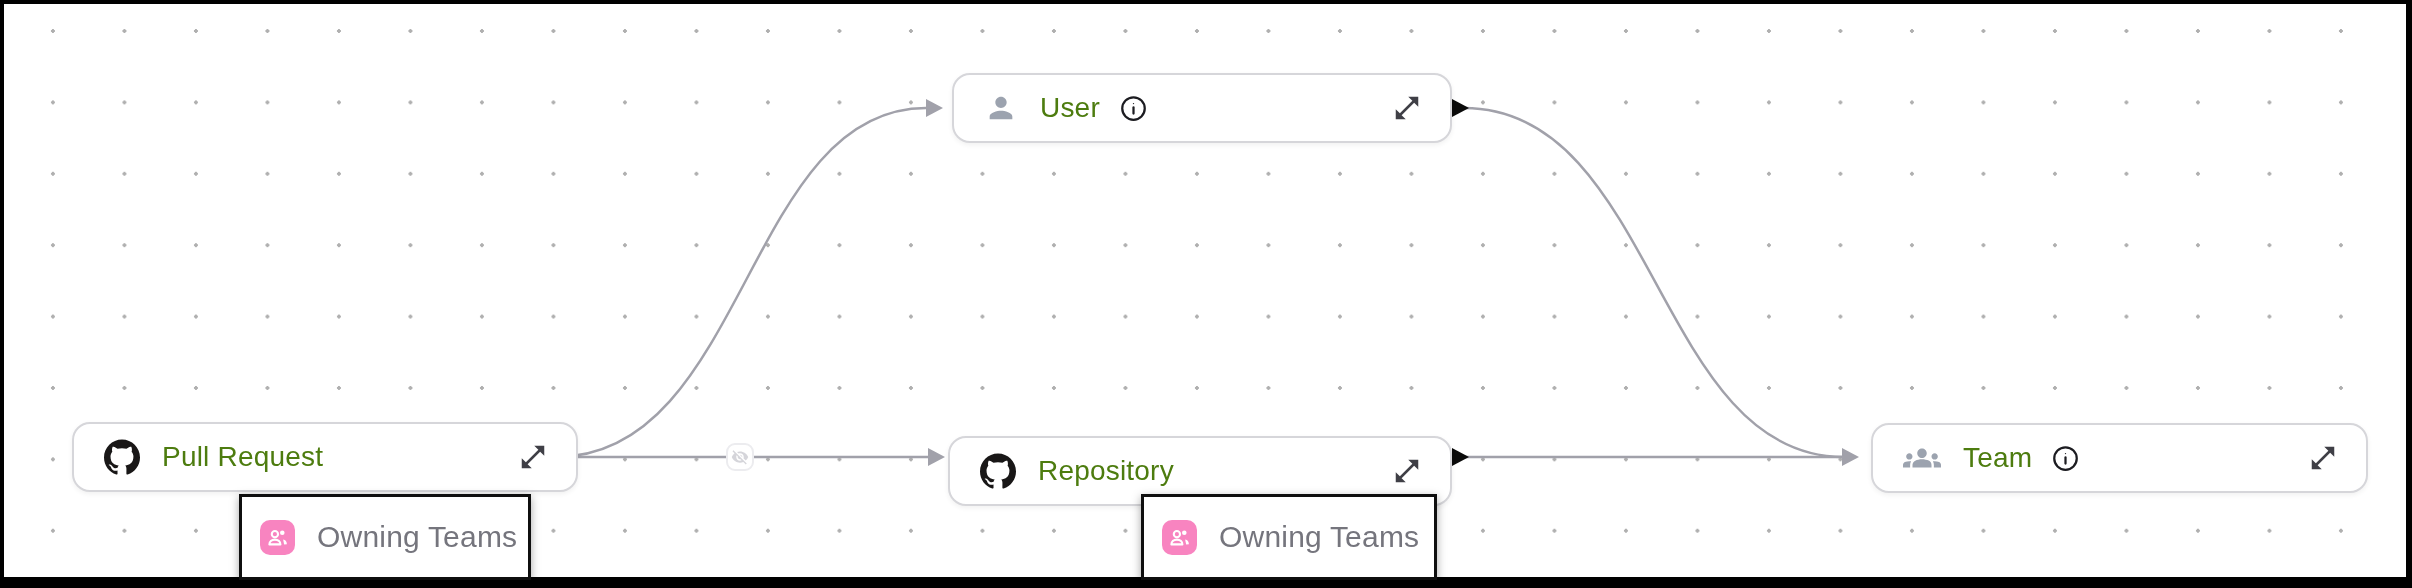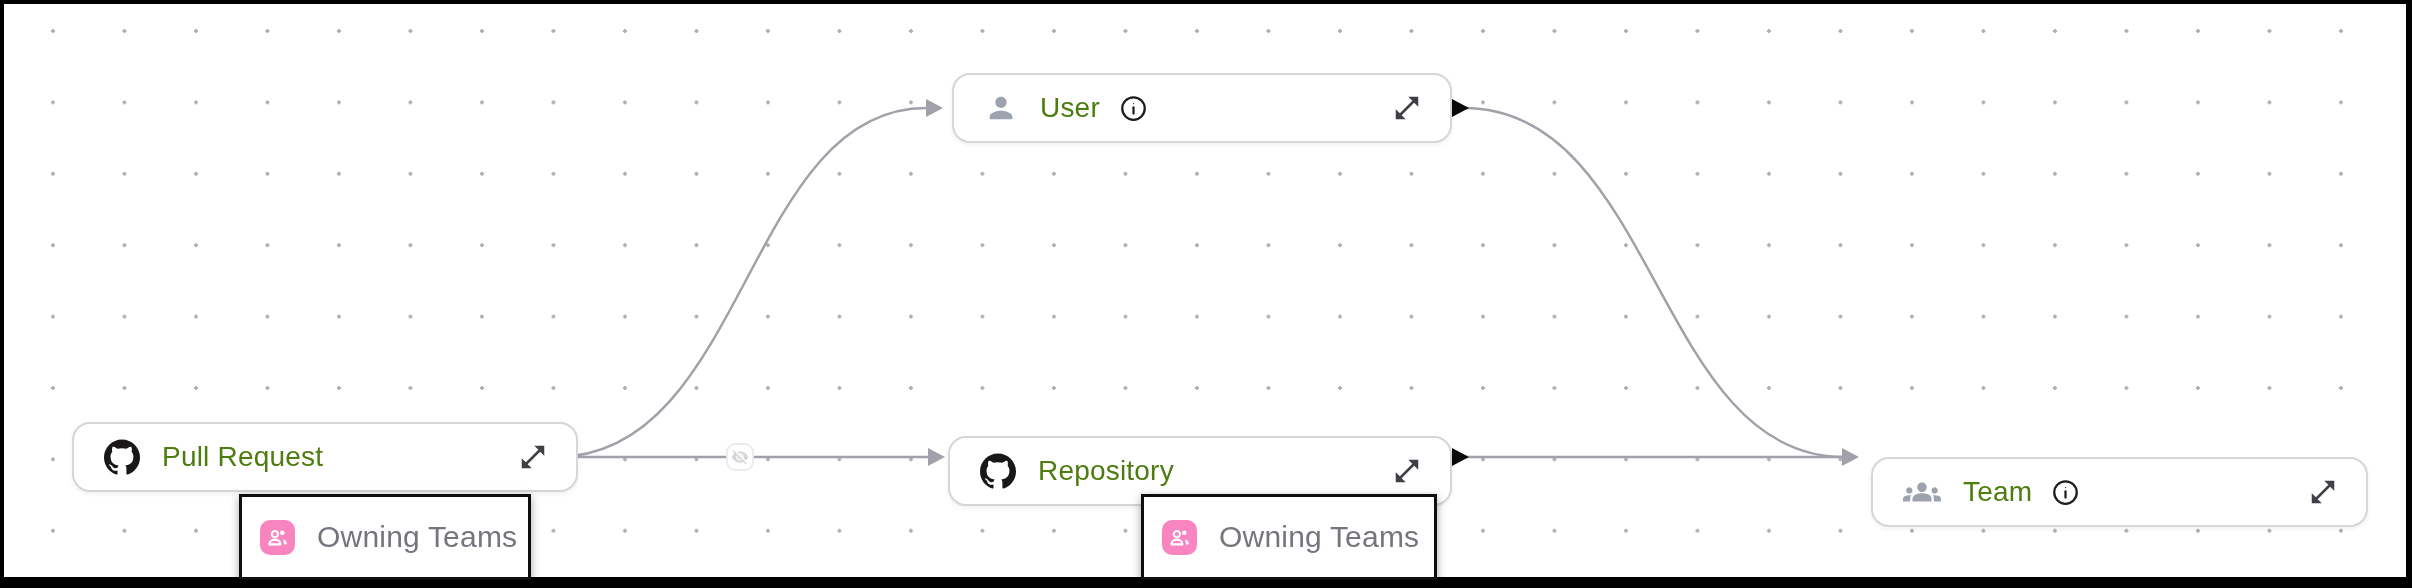--- a/index.html
+++ b/index.html
@@ -141,21 +141,21 @@
       </span>
       <span class="nlabel">Repository</span>
       <span class="spacer"></span>
       <span class="xicon">
         <svg width="30" height="30" viewBox="0 0 24 24" fill="#3f3f46">
           <path d="M21 11V3h-8l3.29 3.29-10 10L3 13v8h8l-3.29-3.29 10-10L21 11z"></path>
         </svg>
       </span>
     </div>
 
-    <div class="node" style="left:1867px; top:419px; width:497px;margin-top:34px;">
+    <div class="node" style="left:1867px; top:419px; width:497px;">
       <span class="nicon">
         <svg width="38" height="38" viewBox="0 0 24 24" fill="#9ca3af">
           <path d="M12 12.75c1.63 0 3.07.39 4.24.9 1.08.48 1.76 1.56 1.76 2.73V18H6v-1.61c0-1.18.68-2.26 1.76-2.73 1.17-.52 2.61-.91 4.24-.91zM4 13c1.1 0 2-.9 2-2s-.9-2-2-2-2 .9-2 2 .9 2 2 2zm1.13 1.1c-.37-.06-.74-.1-1.13-.1-.99 0-1.93.21-2.78.58C.48 14.9 0 15.62 0 16.43V18h4.5v-1.61c0-.83.23-1.61.63-2.29zM20 13c1.1 0 2-.9 2-2s-.9-2-2-2-2 .9-2 2 .9 2 2 2zm4 3.43c0-.81-.48-1.53-1.22-1.85-.85-.37-1.79-.58-2.78-.58-.39 0-.76.04-1.13.1.4.68.63 1.46.63 2.29V18H24v-1.57zM12 6c1.66 0 3 1.34 3 3s-1.34 3-3 3-3-1.34-3-3 1.34-3 3-3z"></path>
         </svg>
       </span>
       <span class="nlabel">Team</span>
       <span class="iicon">
         <svg width="27" height="27" viewBox="0 0 24 24" fill="none" stroke="#1c1c21" stroke-width="2">
           <circle cx="12" cy="12" r="10"></circle>
           <line x1="12" y1="11" x2="12" y2="16.5" stroke-linecap="round"></line>

